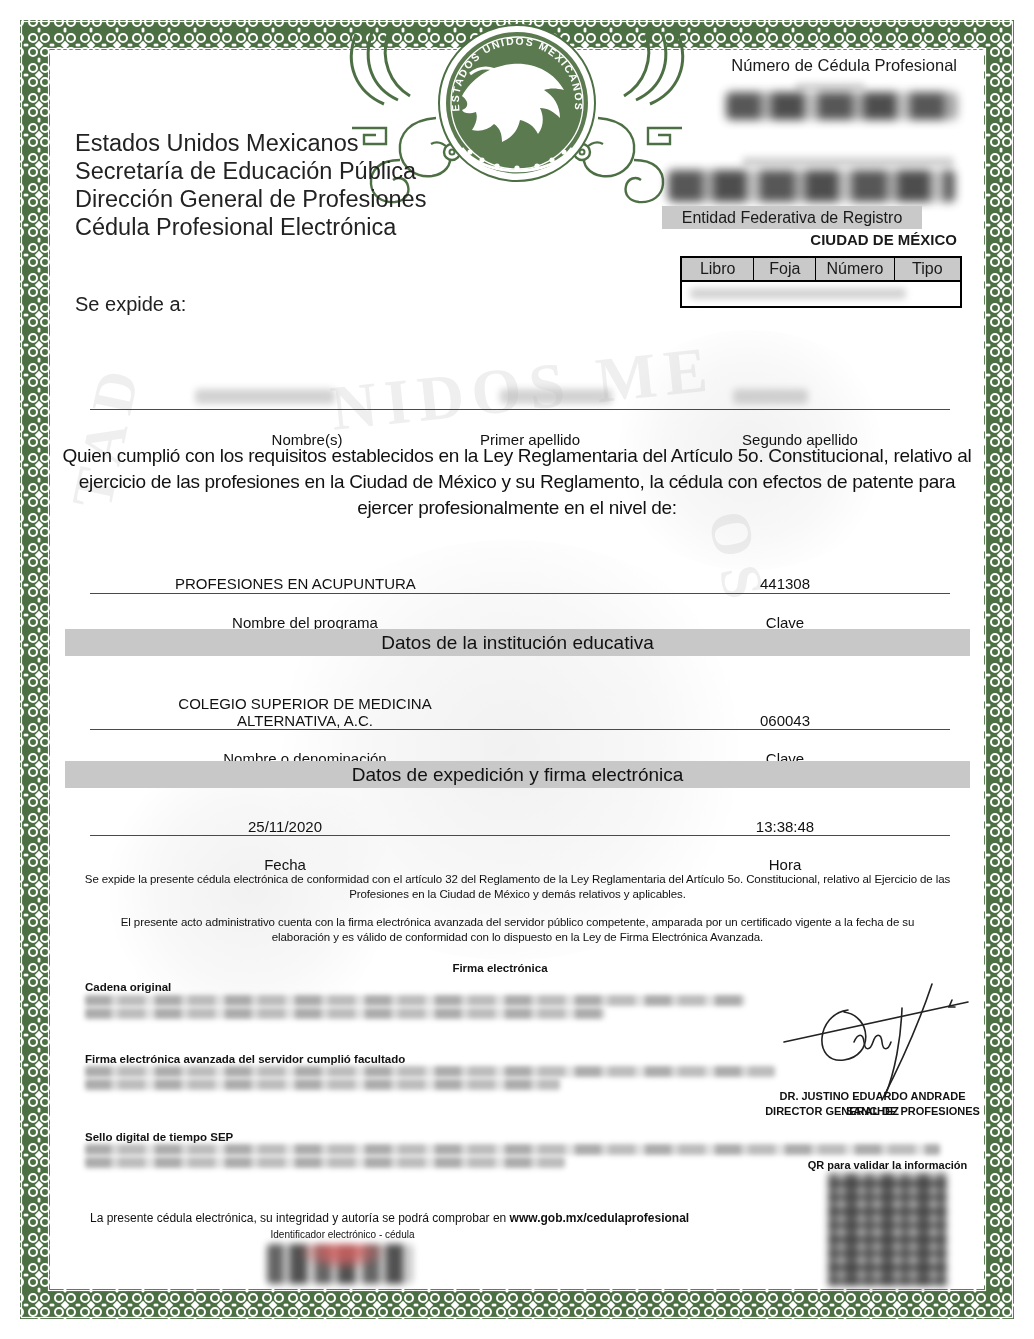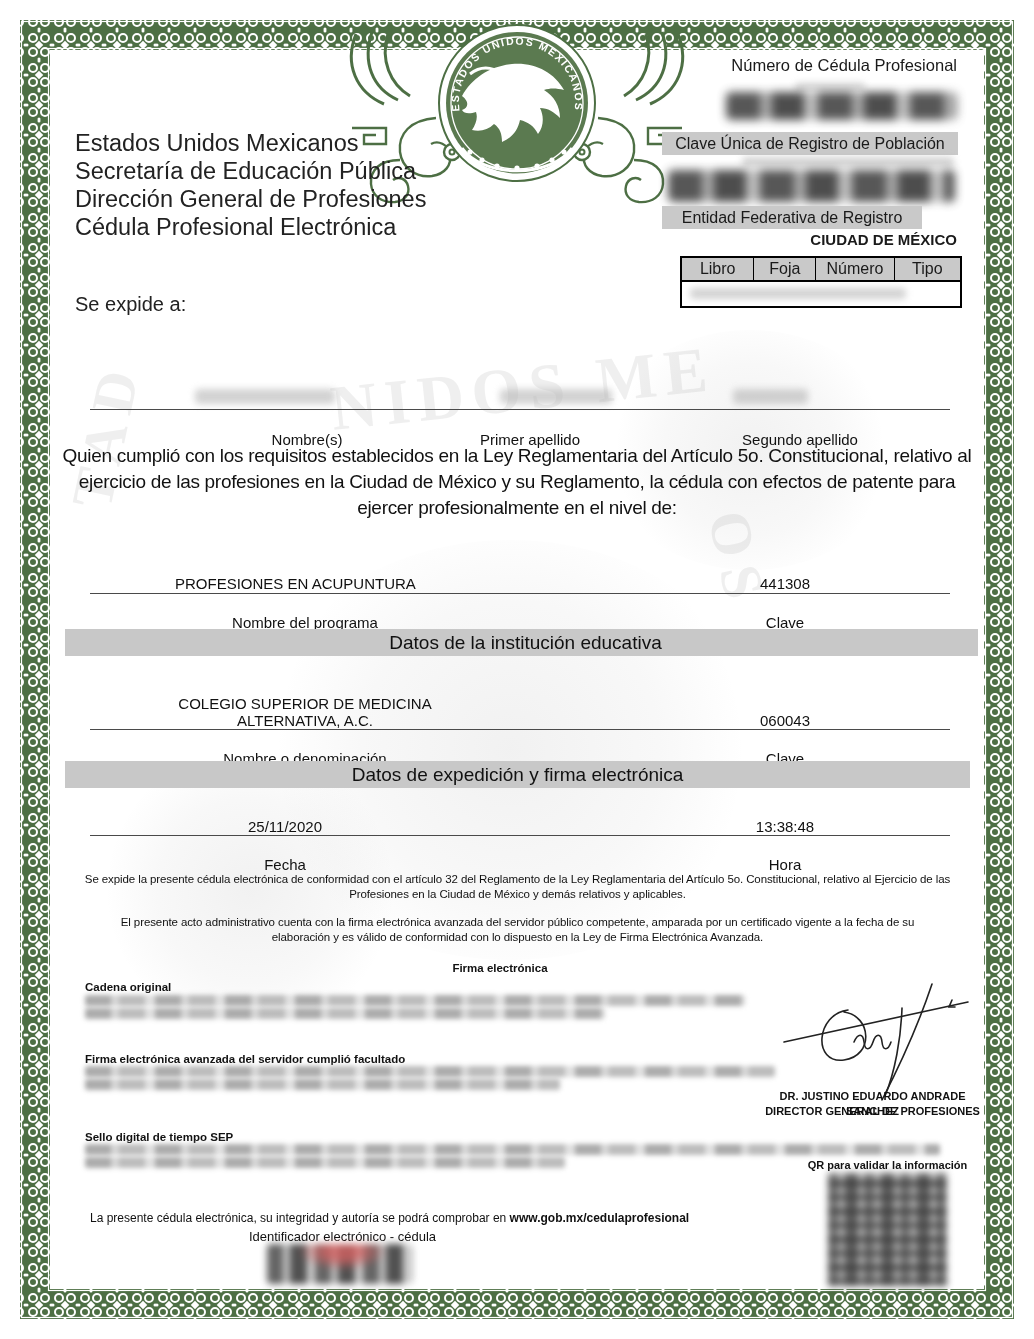--- a/index.html
+++ b/index.html
@@ -143,21 +143,20 @@
     <div>Secretaría de Educación Pública</div>
     <div>Dirección General de Profesiones</div>
     <div>Cédula Profesional Electrónica</div>
   </div>
   <div class="abs issued-to">Se expide a:</div>
 
   <div class="abs ced-label">Número de Cédula Profesional</div>
   <div class="abs blur-light" style="left:795px;top:83px;width:70px;height:8px;"></div>
   <div class="abs blur-dark" style="left:726px;top:92px;width:231px;height:28px;"></div>
 
-  <div class="abs gray-bar" style="left:662px;top:132px;width:296px;height:23px;line-height:23px;">Clave Única de Registro de Población</div>
   <div class="abs blur-light" style="left:742px;top:157px;width:212px;height:10px;"></div>
   <div class="abs blur-dark" style="left:668px;top:170px;width:287px;height:32px;"></div>
 
   <div class="abs gray-bar" style="left:662px;top:206px;width:260px;height:23px;line-height:23px;">Entidad Federativa de Registro</div>
   <div class="abs entity-val">CIUDAD DE MÉXICO</div>
 
   <div class="abs reg-table">
     <div class="reg-head">
       <div style="width:72px;">Libro</div>
       <div style="width:58px;">Foja</div>
@@ -179,21 +178,21 @@
   <div class="abs fld-label" style="left:725px;top:415px;width:150px;">Segundo apellido</div>
 
   <div class="abs statement">Quien cumplió con los requisitos establecidos en la Ley Reglamentaria del Artículo 5o. Constitucional, relativo al ejercicio de las profesiones en la Ciudad de México y su Reglamento, la cédula con efectos de patente para ejercer profesionalmente en el nivel de:</div>
 
   <div class="abs value-text" style="left:175px;top:575px;">PROFESIONES EN ACUPUNTURA</div>
   <div class="abs value-text" style="left:710px;top:575px;width:150px;text-align:center;">441308</div>
   <div class="abs rule" style="left:90px;top:593px;width:860px;"></div>
   <div class="abs fld-label" style="left:215px;top:598px;width:180px;">Nombre del programa</div>
   <div class="abs fld-label" style="left:710px;top:598px;width:150px;">Clave</div>
 
-  <div class="abs sec-bar" style="top:629px;padding-left:8px;">Datos de la institución educativa</div>
+  <div class="abs sec-bar" style="top:629px;">Datos de la institución educativa</div>
 
   <div class="abs value-text" style="left:120px;top:695px;width:370px;text-align:center;">COLEGIO SUPERIOR DE MEDICINA</div>
   <div class="abs value-text" style="left:120px;top:712px;width:370px;text-align:center;">ALTERNATIVA, A.C.</div>
   <div class="abs value-text" style="left:710px;top:712px;width:150px;text-align:center;">060043</div>
   <div class="abs rule" style="left:90px;top:729px;width:860px;"></div>
   <div class="abs fld-label" style="left:205px;top:734px;width:200px;">Nombre o denominación</div>
   <div class="abs fld-label" style="left:710px;top:734px;width:150px;">Clave</div>
 
   <div class="abs sec-bar" style="top:761px;">Datos de expedición y firma electrónica</div>
 
@@ -233,16 +232,16 @@
   <div class="abs blabel" style="left:85px;top:1131px;">Sello digital de tiempo SEP</div>
   <div class="abs blur-line" style="left:85px;top:1144px;width:855px;height:11px;"></div>
   <div class="abs blur-line" style="left:85px;top:1157px;width:480px;height:11px;"></div>
 
   <div class="abs sig-name" style="left:790px;top:1158px;width:195px;">QR para validar la información</div>
   <div class="abs blur-qr" style="left:828px;top:1173px;width:119px;height:113px;"></div>
 
   <div class="abs footer-note" style="left:90px;top:1211px;width:700px;">
     <span>La presente cédula electrónica, su integridad y autoría se podrá comprobar en </span><b>www.gob.mx/cedulaprofesional</b>
   </div>
-  <div class="abs" style="left:245px;top:1229px;width:195px;text-align:center;font-size:13px;color:#111;">Identificador electrónico - cédula</div>
+  <div class="abs" style="left:245px;top:1229px;width:195px;text-align:center;font-size:10px;color:#111;">Identificador electrónico - cédula</div>
   <div class="abs blur-id" style="left:267px;top:1244px;width:145px;height:40px;"></div>
 
 </div>
 
 </body></html>

